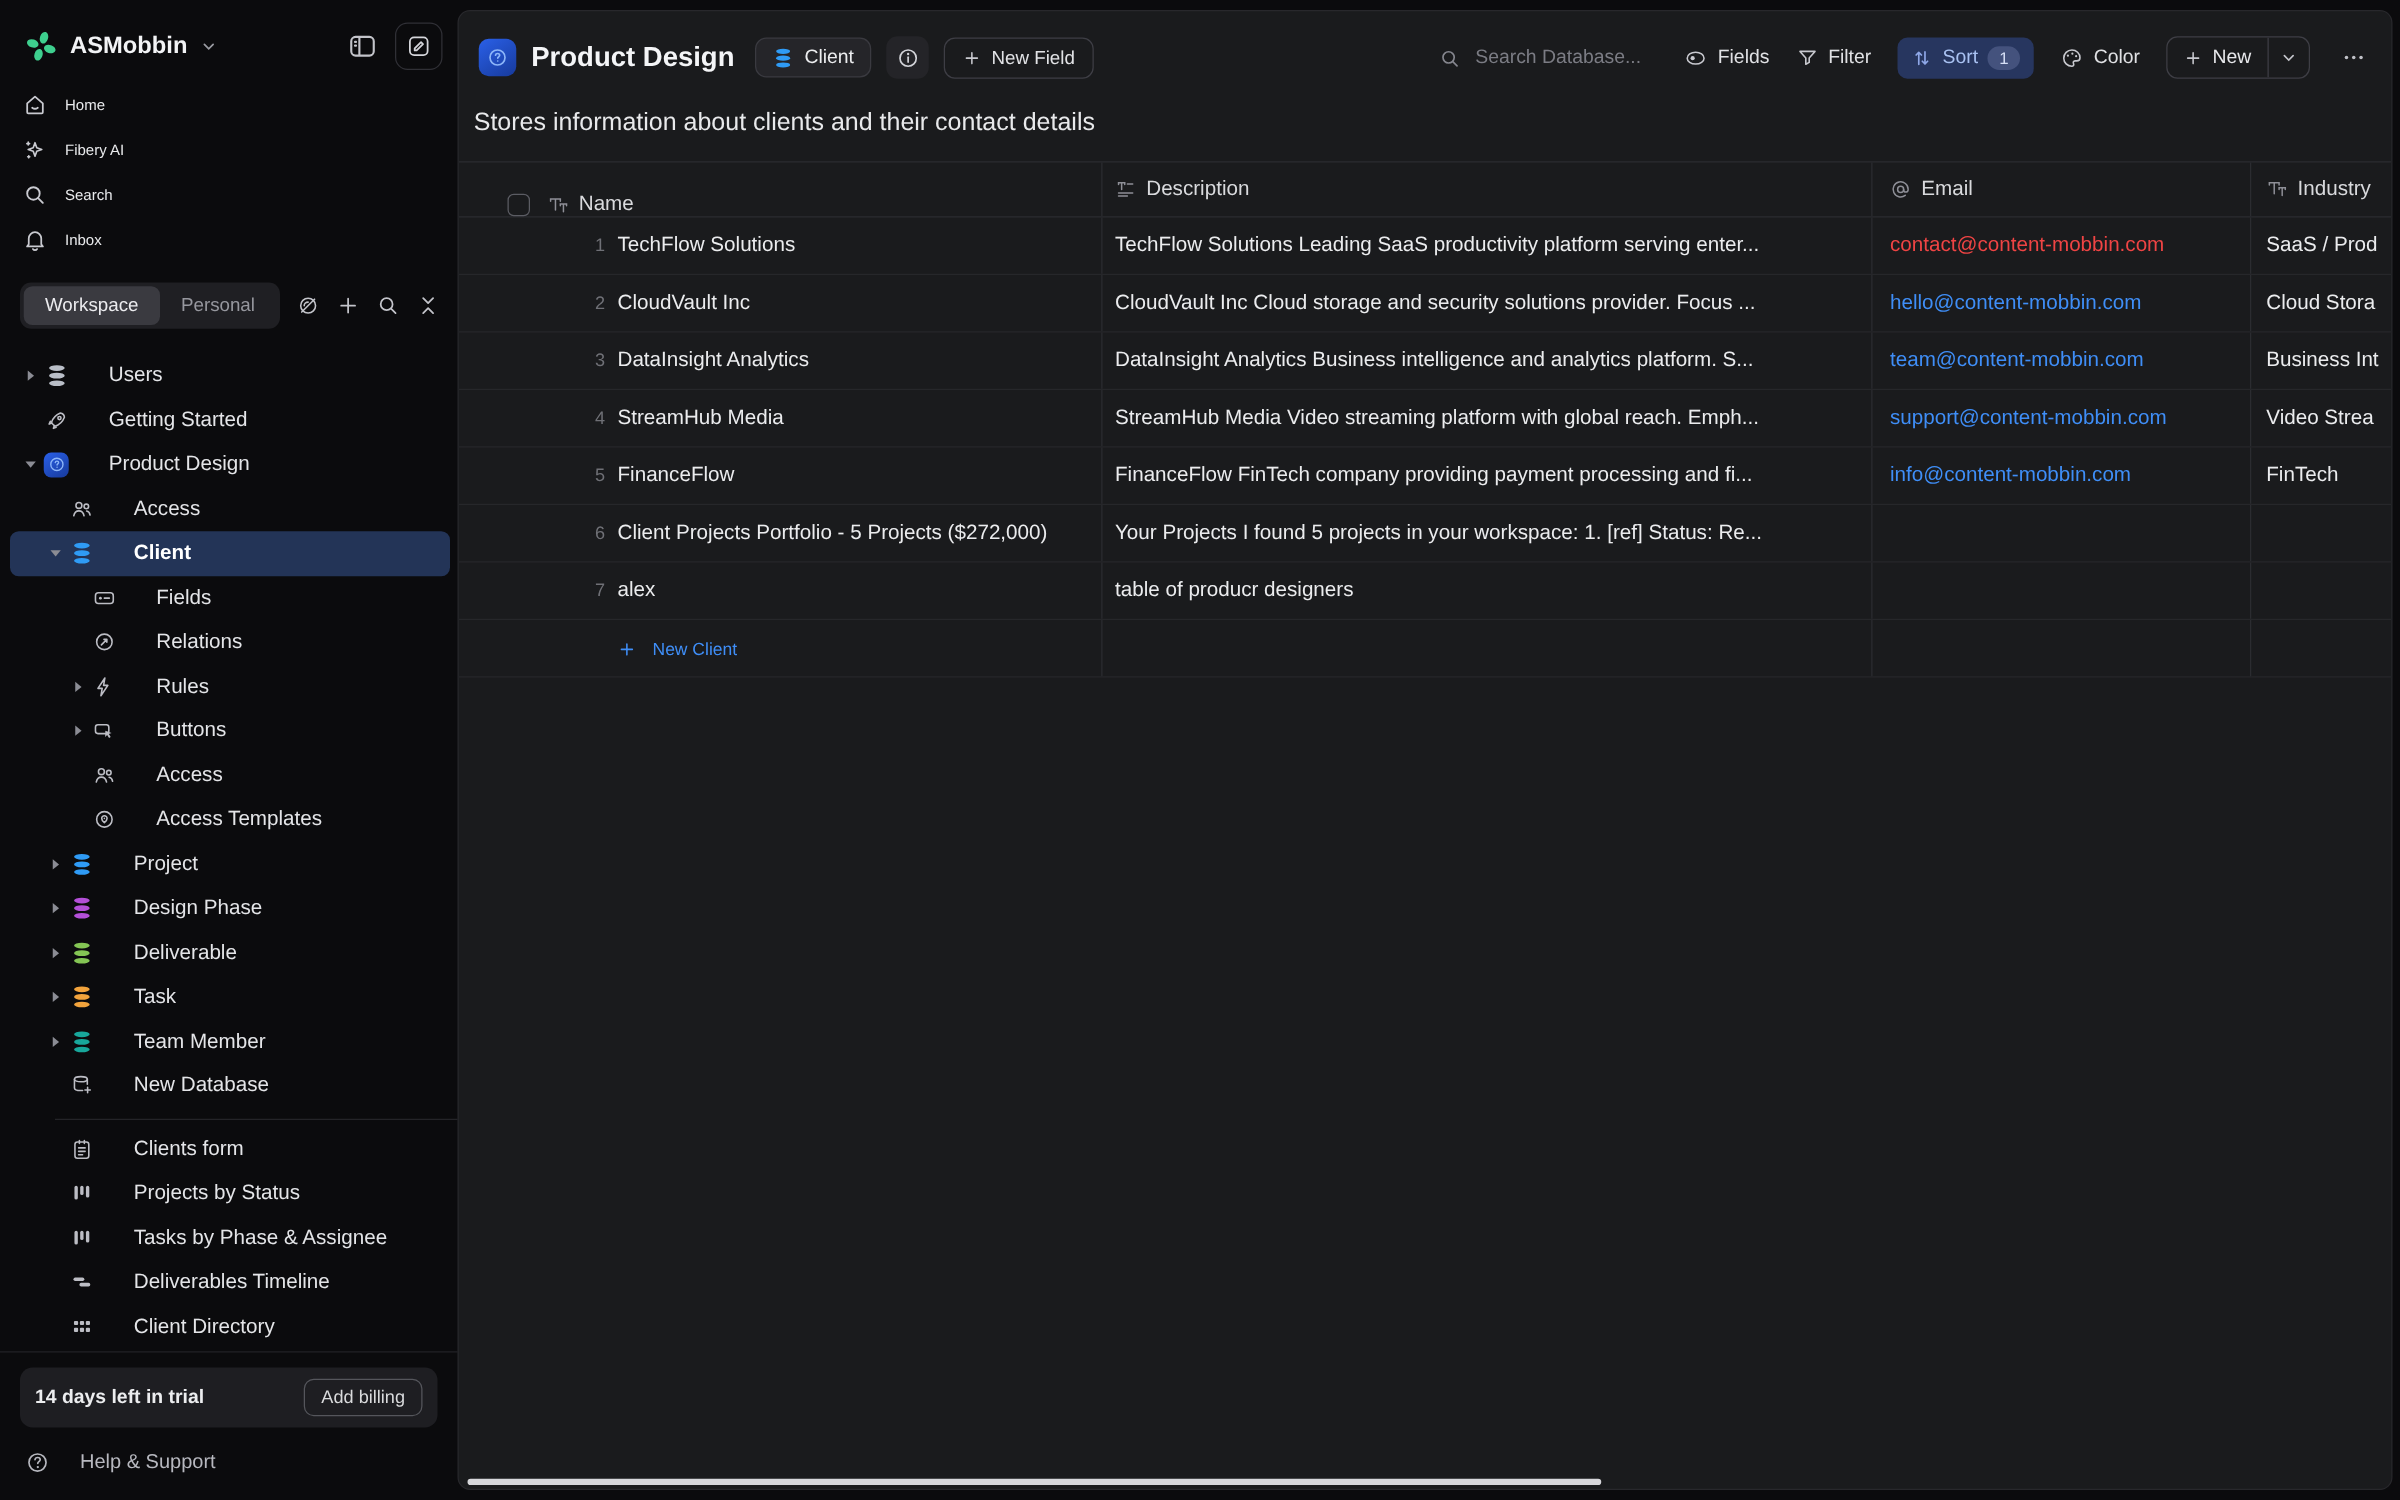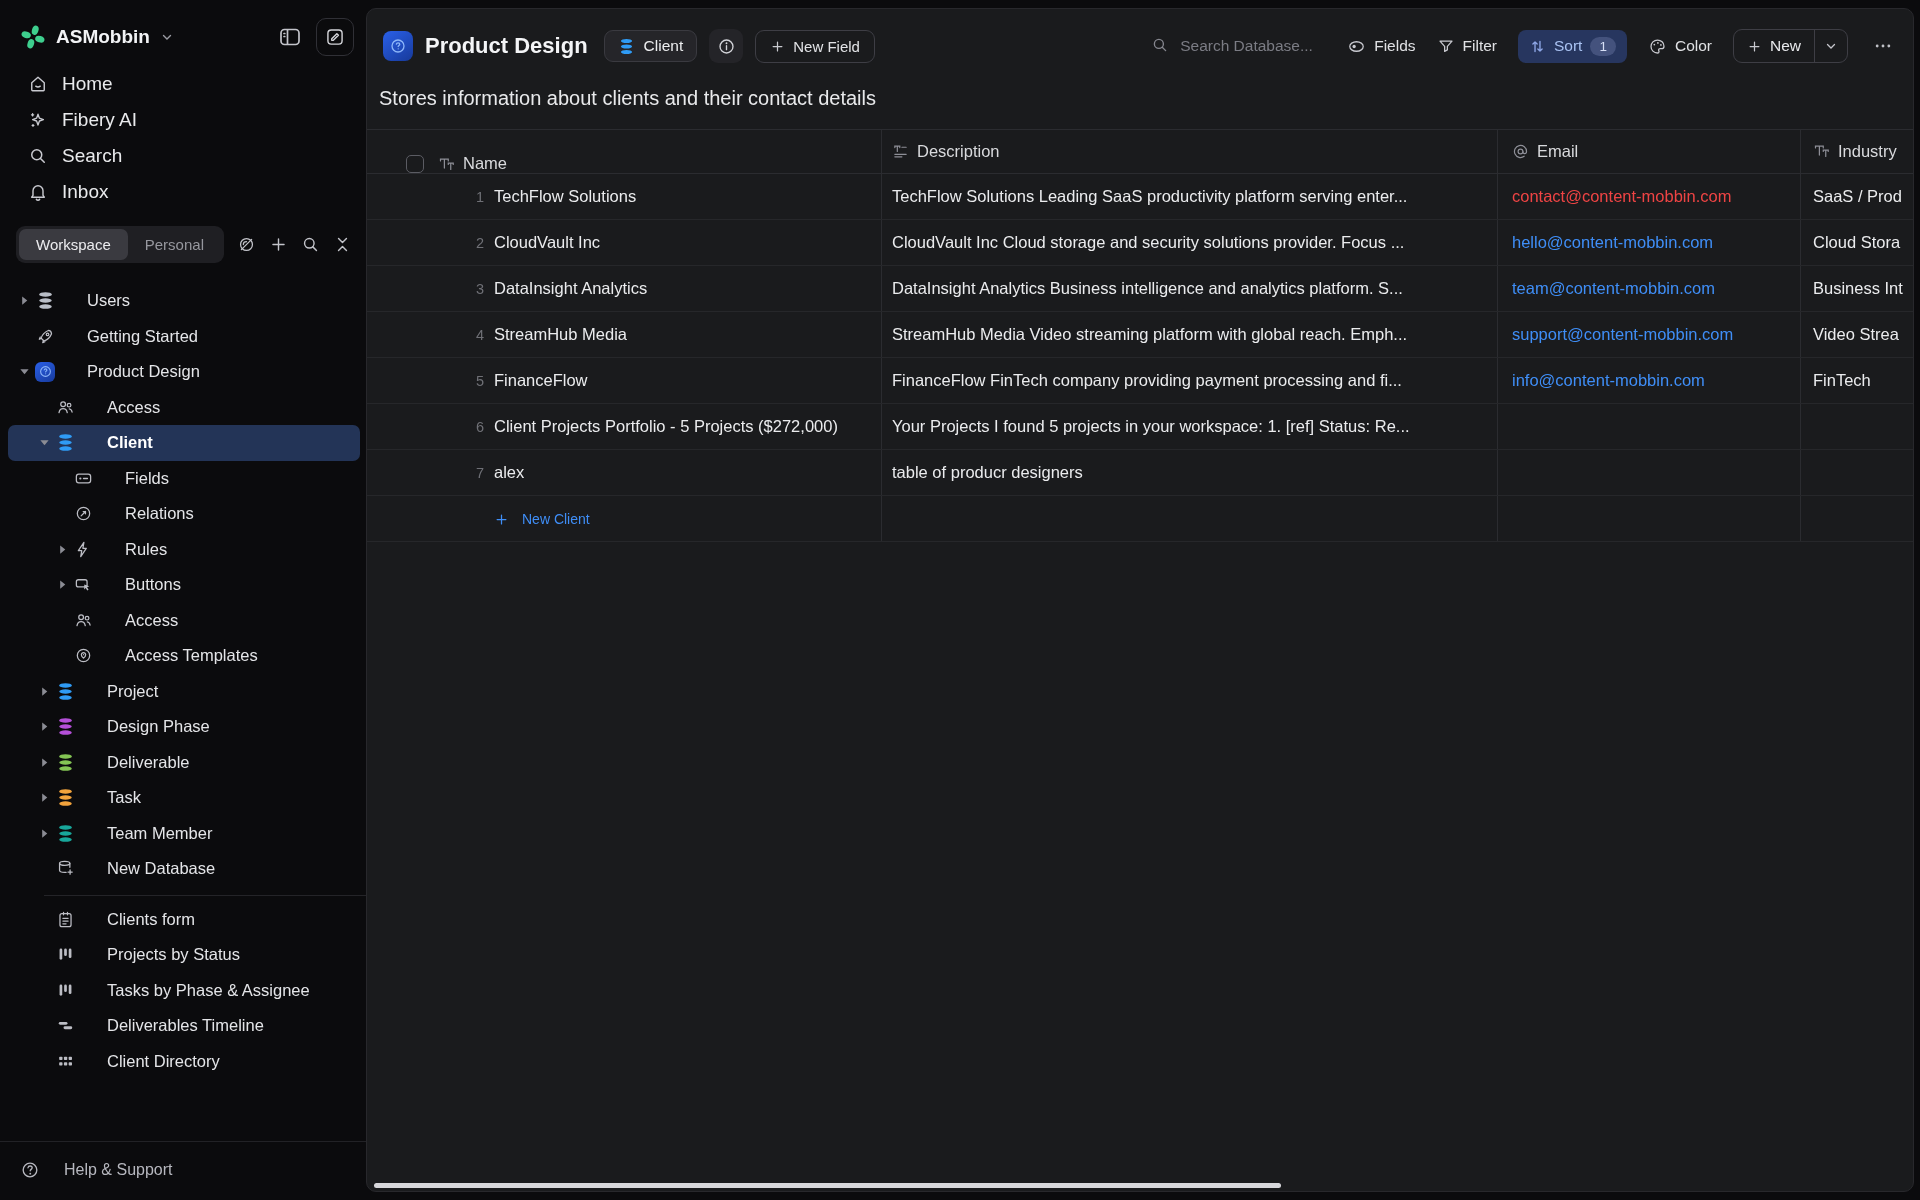--- a/index.html
+++ b/index.html
@@ -9,22 +9,22 @@
 
   
   .sidebar{position:absolute;left:0;top:0;width:366px;height:1200px;}
   .side-top{display:flex;align-items:center;gap:10px;margin:18px 12px 6px 20px;}
   .ws-name{font-size:19px;font-weight:bold;color:#f2f3f5;}
   .side-top .spacer{flex:1;}
   .icon-btn{display:flex;align-items:center;justify-content:center;background:none;border:none;
             color:#c3c4ca;cursor:pointer;padding:4px;}
   .compose-btn{width:38px;height:38px;border:1px solid #303036;border-radius:10px;color:#d4d5da;}
   .nav{margin-top:10px;}
-  .nav-row{display:flex;align-items:center;gap:14px;height:36px;padding-left:28px;color:#e9eaec;
-           font-size:19px;cursor:pointer;}
+  .nav-row{display:flex;align-items:center;gap:14px;height:36px;padding-left:18px;color:#e9eaec;
+           font-size:12px;cursor:pointer;}
   .nav-row .nicon{color:#c9cad0;display:flex;}
   .seg-row{display:flex;align-items:center;margin:16px 10px 0 16px;gap:4px;}
   .seg{display:flex;background:#1f1f23;border-radius:9px;padding:3px;}
   .seg-btn{font-size:15px;padding:7px 17px;border-radius:7px;color:#96979e;cursor:pointer;}
   .seg-btn.active{background:#3a3a40;color:#ececef;}
   .seg-icons{display:flex;align-items:center;gap:7px;margin-left:6px;color:#b3b4bb;}
   .seg-icons .icon-btn{padding:3px;}
 
   .tree{margin-top:20px;}
   .trow{display:flex;align-items:center;height:35.5px;cursor:pointer;margin:0 6px 0 8px;border-radius:7px;}
@@ -57,21 +57,21 @@
               background:linear-gradient(145deg,#2a60e8,#173a9b);color:#8db6f9;}
   .ptitle{font-size:22px;font-weight:bold;color:#f4f5f7;margin-right:4px;white-space:nowrap;}
   .db-chip{display:flex;align-items:center;gap:9px;background:#252529;border:1px solid #3a3a40;
            border-radius:9px;padding:6px 13px;cursor:pointer;}
   .db-chip .chip-label{font-size:15.5px;color:#ecedef;}
   .round-btn{width:34px;height:34px;border-radius:9px;background:#242428;border:none;color:#d2d3d8;
              display:flex;align-items:center;justify-content:center;cursor:pointer;}
   .ghost-btn{display:flex;align-items:center;gap:8px;background:none;border:1px solid #3e3e45;
              border-radius:9px;padding:7px 14px;color:#e2e3e6;font-size:15px;cursor:pointer;font-family:inherit;}
   .phead-right{margin-left:auto;display:flex;align-items:center;gap:21px;}
-  .search-group{display:flex;align-items:flex-start;gap:9px;color:#85868e;}
+  .search-group{display:flex;align-items:flex-end;gap:9px;color:#85868e;}
   .search-group input{background:none;border:none;outline:none;color:#c9cad0;font-size:15.5px;width:148px;
                       font-family:inherit;}
   .search-group input::placeholder{color:#7b7c84;}
   .tool-item{display:flex;align-items:center;gap:8px;color:#e0e1e4;font-size:15.5px;cursor:pointer;}
   .tool-item .ticn{color:#c8c9cf;display:flex;}
   .sort-btn{display:flex;align-items:center;gap:8px;border-radius:8px;padding:7px 11px;font-size:15.5px;
             cursor:pointer;}
   .sort-badge{border-radius:10px;padding:2px 9px;font-size:13.5px;background:#44527d;color:#d6dff6;}
   .new-split{display:flex;align-items:stretch;border:1px solid #3e3e45;border-radius:9px;overflow:hidden;}
   .new-main{display:flex;align-items:center;gap:8px;padding:7px 13px;font-size:15.5px;color:#e8e9ec;
@@ -518,20 +518,24 @@
               <rect x="10" y="13" width="4.2" height="4.2" rx="1"></rect>
               <rect x="16" y="13" width="4.2" height="4.2" rx="1"></rect>
             </svg>
           </span>
         <span class="tlabel">Client Directory</span>
       </div>
     </div>
 
     <div class="side-bottom">
       <div class="bottom-divider"></div>
+      <div class="trial-card">
+        <span class="trial-text">14 days left in trial</span>
+        <button class="add-billing">Add billing</button>
+      </div>
       <div class="help-row">
         <span style="display:flex;">
           <svg width="20" height="20" viewBox="0 0 24 24" fill="none" stroke="currentColor" stroke-width="1.6" stroke-linecap="round">
               <circle cx="12" cy="12" r="8.2"></circle>
               <path d="M9.6 9.3c.2-1.3 1.2-2.1 2.5-2.1 1.4 0 2.5 1 2.5 2.2 0 1.6-2.1 1.9-2.3 3.2v.3"></path>
               <path d="M12.3 16.4h.01" stroke-width="2.2"></path>
             </svg>
         </span>
         <span>Help &amp; Support</span>
       </div>

